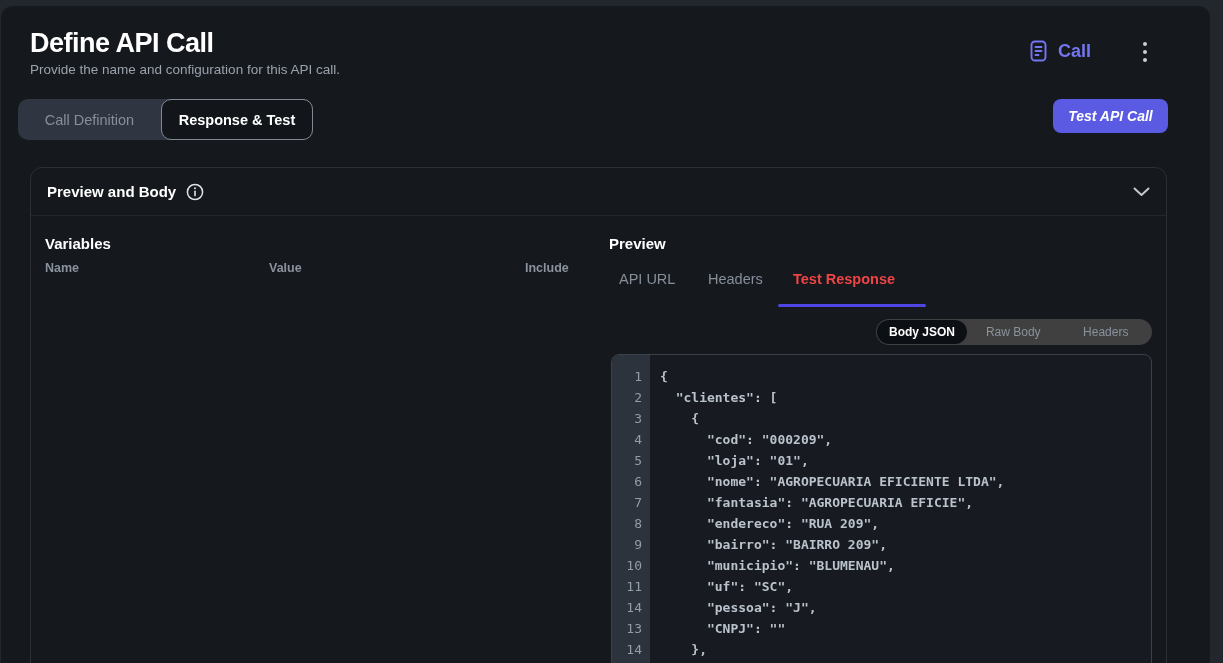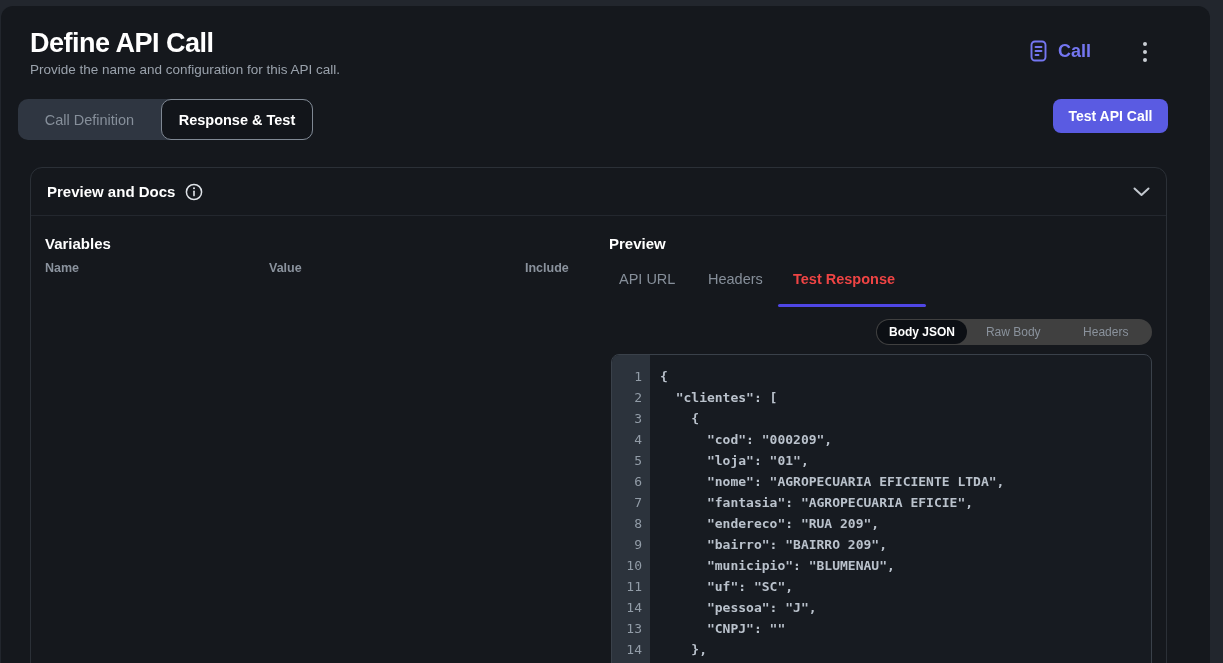--- a/index.html
+++ b/index.html
@@ -43,21 +43,21 @@
     font-size:14.5px; color:#868f9a; cursor:pointer; border-radius:10px;
   }
   .seg.active {
     background:#12151a; border:1px solid #7f8893; color:#ffffff;
     font-weight:700; flex:1.05;
   }
   .test-btn {
     position:absolute; left:1053px; top:99px; width:115px; height:34px;
     background:#5a5be2; border:none; border-radius:8px;
     color:#ffffff; font-size:14px; font-weight:700;
-    font-family:"Liberation Sans", sans-serif; cursor:pointer;
+    font-family:"Liberation Sans", sans-serif; cursor:pointer;font-style:italic;
   }
   
   .panel {
     position:absolute; left:30px; top:167px; width:1137px; height:520px;
     border:1px solid #2b3037; border-radius:12px;
   }
   .panel-header {
     position:absolute; left:0; top:0; width:100%; height:48px;
     border-bottom:1px solid #23272e;
     display:flex; align-items:center; padding:0 16px; gap:10px;
@@ -160,21 +160,21 @@
 <div class="segmented">
   <div class="seg">Call Definition</div>
   <div class="seg active">Response &amp; Test</div>
 </div>
 
 <button class="test-btn">Test API Call</button>
 
 <div class="panel">
 
   <div class="panel-header">
-    <span class="panel-title">Preview and Docs</span>
+    <span class="panel-title">Preview and Body</span>
     <span>
       <svg width="18" height="18" viewBox="0 0 18 18">
         <circle cx="9" cy="9" r="7.6" fill="none" stroke="#dfe3e8" stroke-width="1.5"></circle>
         <line x1="9" y1="8.2" x2="9" y2="12.6" stroke="#dfe3e8" stroke-width="1.6" stroke-linecap="round"></line>
         <circle cx="9" cy="5.3" r="1" fill="#dfe3e8"></circle>
       </svg>
     </span>
     <span class="panel-chevron">
       <svg width="17" height="10" viewBox="0 0 17 10">
         <polyline points="1.5,1.5 8.5,8 15.5,1.5" fill="none" stroke="#c3c8cf" stroke-width="2" stroke-linecap="round" stroke-linejoin="round"></polyline>

